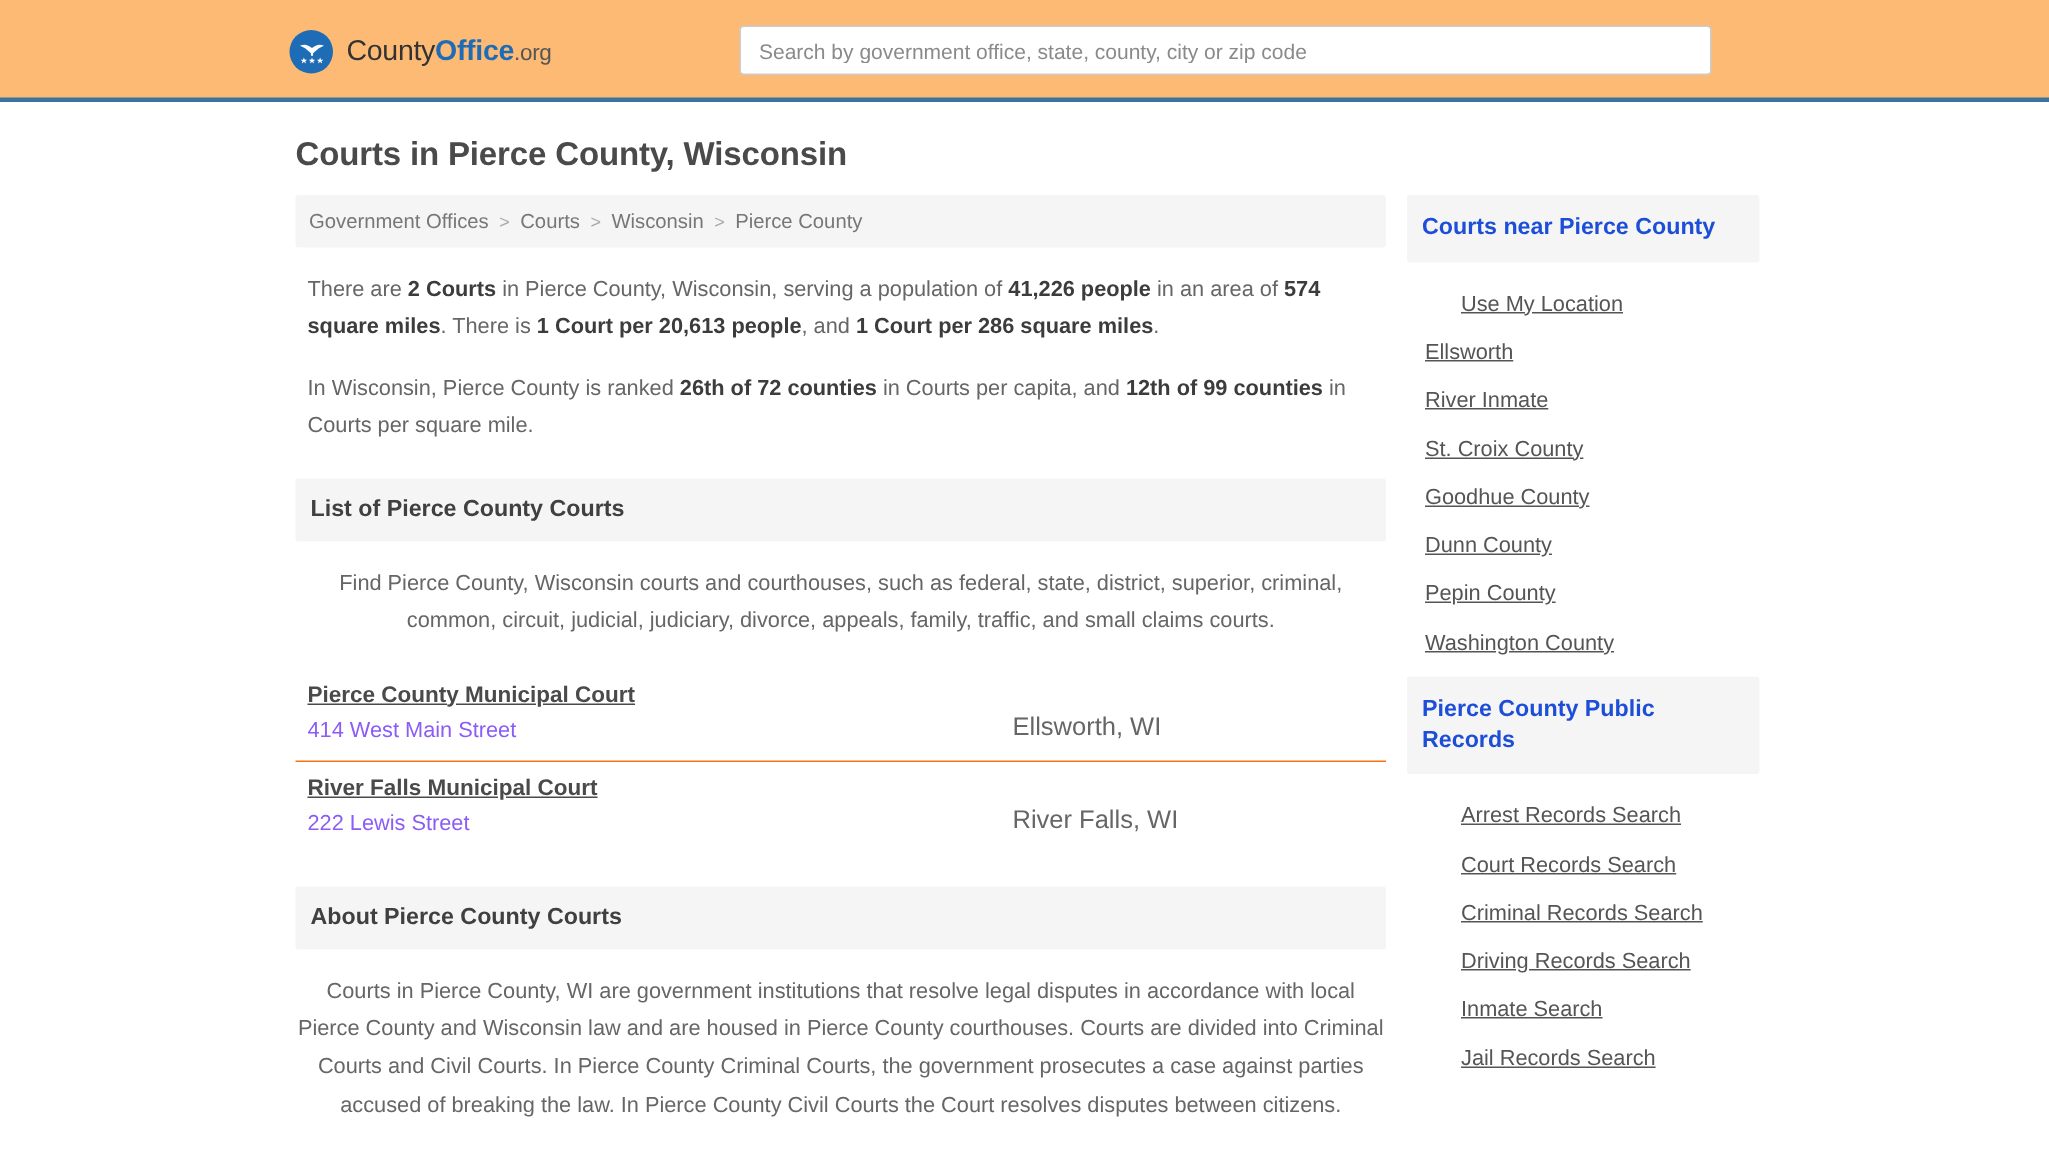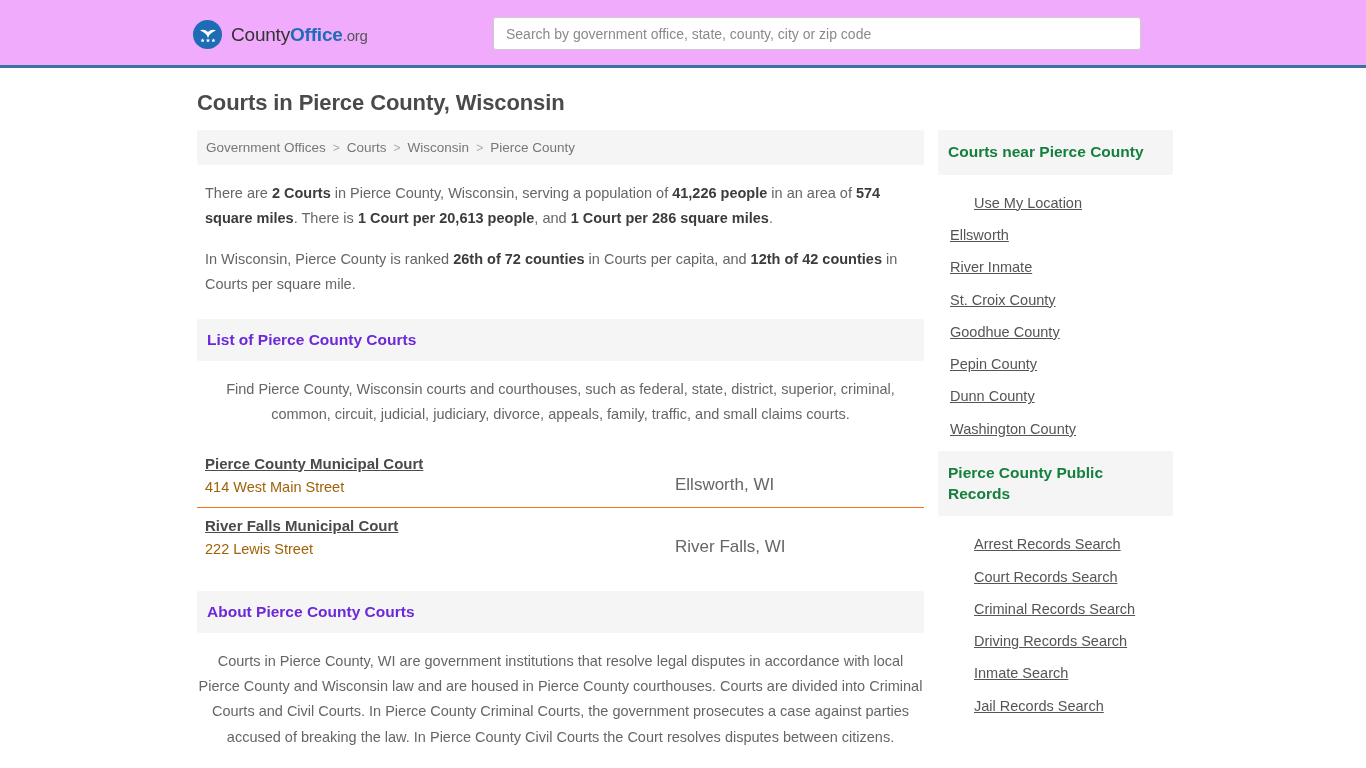--- a/index.html
+++ b/index.html
@@ -9,21 +9,21 @@
     width: 1366px;
     height: 768px;
     background: #ffffff;
     font-family: "Liberation Sans", sans-serif;
     overflow: hidden;
   }
 
   
   .site-header {
     height: 68px;
-    background: #f0abfc;
+    background: #fdba74;
     border-bottom: 3px solid #3b72a0;
     display: flex;
     align-items: center;
     position: relative;
   }
   .brand {
     position: absolute;
     left: 193px;
     top: 20px;
     display: flex;
@@ -115,21 +115,21 @@
     margin: 16px 0 0 8px;
   }
   .stat-para b { color: #3c3c3c; font-weight: bold; }
 
   
   .section-head {
     background: #f5f5f5;
     padding: 12px 10px;
     font-size: 15.5px;
     font-weight: bold;
-    color: #6d28d9;
+    color: #404040;
     border-radius: 2px;
     margin-top: 22px;
   }
   .section-body {
     font-size: 14.5px;
     line-height: 1.75;
     color: #666666;
     margin: 16px 0 0 0;
     text-align: center;
   }
@@ -146,39 +146,39 @@
   .court-name {
     display: inline-block;
     font-size: 15px;
     font-weight: bold;
     color: #4a4a4a;
     text-decoration: underline;
     cursor: pointer;
   }
   .court-addr {
     font-size: 14.5px;
-    color: #a16207;
+    color: #8b5cf6;
     margin-top: 6px;
   }
   .court-city {
     position: absolute;
     left: 478px;
     bottom: 12px;
     font-size: 17px;
     color: #666666;
   }
 
   
   .side-block { margin-bottom: 6px; }
   .side-head {
     background: #f5f5f5;
     padding: 12px 10px;
     font-size: 15.5px;
     font-weight: bold;
-    color: #15803d;
+    color: #1d4ed8;
     line-height: 1.33;
     border-radius: 2px;
   }
   .side-links { padding: 12px 0 0 0; }
   .side-links a {
     display: block;
     font-size: 14.5px;
     color: #555555;
     text-decoration: underline;
     padding: 6px 0 6px 12px;
@@ -217,21 +217,21 @@
   <div class="columns">
 
     <div class="col-main">
 
       <div class="breadcrumb">
         <a href="#">Government Offices</a><span class="crumb-sep">&gt;</span><a href="#">Courts</a><span class="crumb-sep">&gt;</span><a href="#">Wisconsin</a><span class="crumb-sep">&gt;</span><a href="#">Pierce County</a>
       </div>
 
       <p class="stat-para"><span>There are </span><b>2 Courts</b><span> in Pierce County, Wisconsin, serving a population of </span><b>41,226 people</b><span> in an area of </span><b>574 square miles</b><span>. There is </span><b>1 Court per 20,613 people</b><span>, and </span><b>1 Court per 286 square miles</b><span>.</span></p>
 
-      <p class="stat-para"><span>In Wisconsin, Pierce County is ranked </span><b>26th of 72 counties</b><span> in Courts per capita, and </span><b>12th of 42 counties</b><span> in Courts per square mile.</span></p>
+      <p class="stat-para"><span>In Wisconsin, Pierce County is ranked </span><b>26th of 72 counties</b><span> in Courts per capita, and </span><b>12th of 99 counties</b><span> in Courts per square mile.</span></p>
 
       <div class="section-head">List of Pierce County Courts</div>
       <p class="section-body">Find Pierce County, Wisconsin courts and courthouses, such as federal, state, district, superior, criminal, common, circuit, judicial, judiciary, divorce, appeals, family, traffic, and small claims courts.</p>
 
       <div class="court-list">
         <div class="court-row">
           <a class="court-name" href="#">Pierce County Municipal Court</a>
           <div class="court-addr">414 West Main Street</div>
           <div class="court-city">Ellsworth, WI</div>
         </div>
@@ -250,22 +250,22 @@
     <div class="col-side">
 
       <div class="side-block">
         <div class="side-head">Courts near Pierce County</div>
         <div class="side-links">
           <a class="indent" href="#">Use My Location</a>
           <a href="#">Ellsworth</a>
           <a href="#">River Inmate</a>
           <a href="#">St. Croix County</a>
           <a href="#">Goodhue County</a>
+          <a href="#">Dunn County</a>
           <a href="#">Pepin County</a>
-          <a href="#">Dunn County</a>
           <a href="#">Washington County</a>
         </div>
       </div>
 
       <div class="side-block">
         <div class="side-head">Pierce County Public Records</div>
         <div class="side-links records">
           <a href="#">Arrest Records Search</a>
           <a href="#">Court Records Search</a>
           <a href="#">Criminal Records Search</a>

